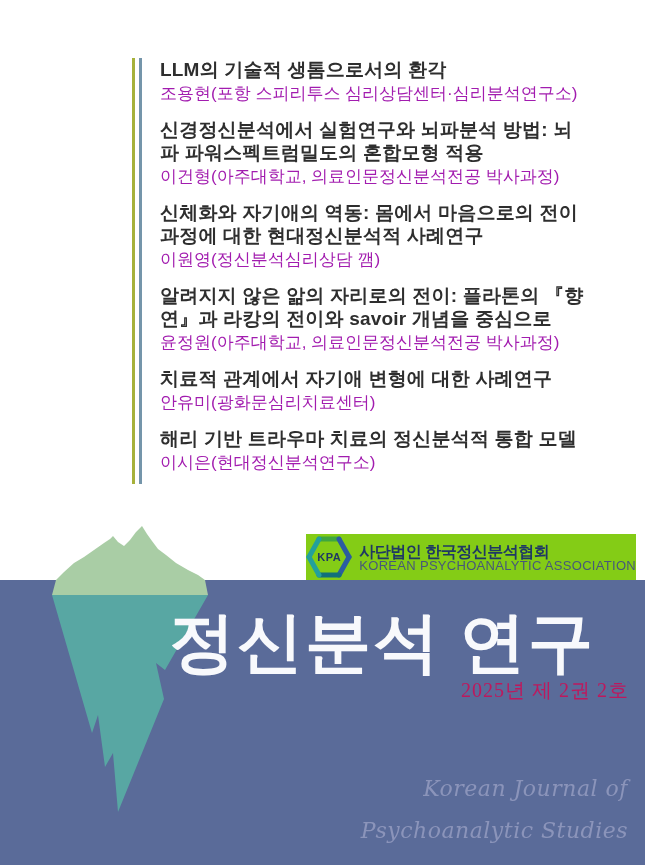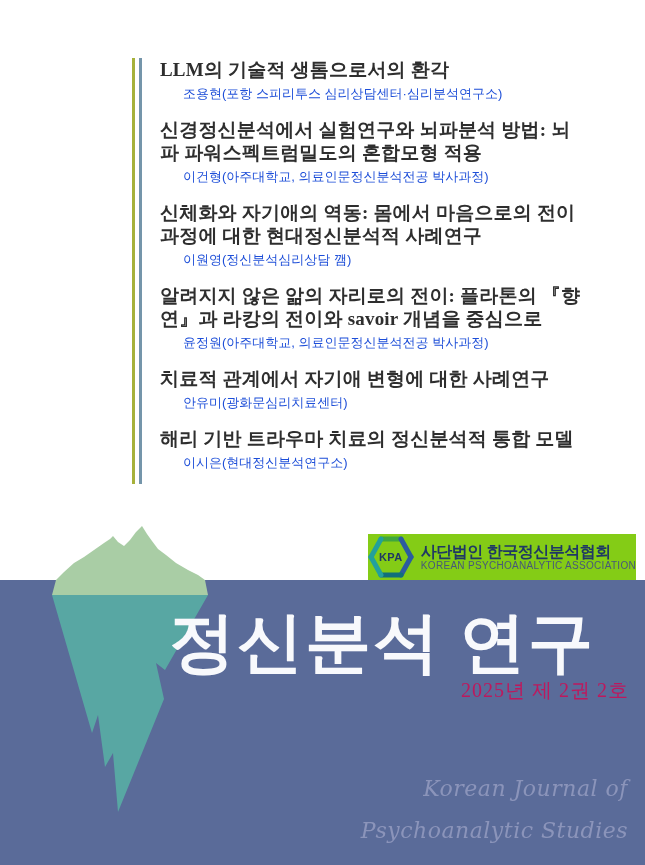--- a/index.html
+++ b/index.html
@@ -17,31 +17,30 @@
     position:absolute;
     left:132px; top:58px;
     width:452px;
     padding-left:28px;
   }
   .vline { position:absolute; top:0; width:3px; height:426px; }
   .vline-olive { left:0; background:var(--accent_olive, #a6b13b); }
   .vline-blue  { left:7px; background:var(--accent_steel_blue, #7495aa); }
   .article { margin-bottom:17px; }
   .article-title {
-    font-family:Liberation Serif, serif;
+    font-family:Liberation Sans, sans-serif;
     font-size:19px; line-height:23px;
     font-weight:600;
     color:#2e2e2e;
     letter-spacing:0.2px;
     margin-bottom:5px;
   }
   .article-author {
-    font-size:13px; line-height:15px;
-    color:#1d4ed8;
-    margin-left:23px;
+    font-size:17px; line-height:15px;
+    color:#a21caf;
   }
 
   
   .assoc {
     position:absolute;
     top:534px; right:9px;
     display:flex; align-items:center;
     background:#84cc16;
   }
   .hex-wrap { position:relative; width:46px; height:46px; flex:0 0 auto; }
@@ -51,21 +50,21 @@
     display:flex; align-items:center; justify-content:center;
     font-size:11px; font-weight:bold; letter-spacing:0.5px;
     color:var(--logo_navy, #1f3864);
   }
   .assoc-text { margin-left:7px; }
   .assoc-ko {
     font-size:16px; font-weight:bold; color:var(--logo_navy, #1f3864);
     letter-spacing:-0.5px; line-height:18px;
   }
   .assoc-en {
-    font-size:10px; color:#47587a; letter-spacing:0.3px; line-height:10px;
+    font-size:13px; color:#47587a; letter-spacing:0.3px; line-height:10px;
   }
 
   
   .sea {
     position:absolute;
     left:0; right:0; top:580px; bottom:0;
     background:var(--sea, #5a6b99);
   }
   .iceberg { position:absolute; left:30px; top:515px; }
 

